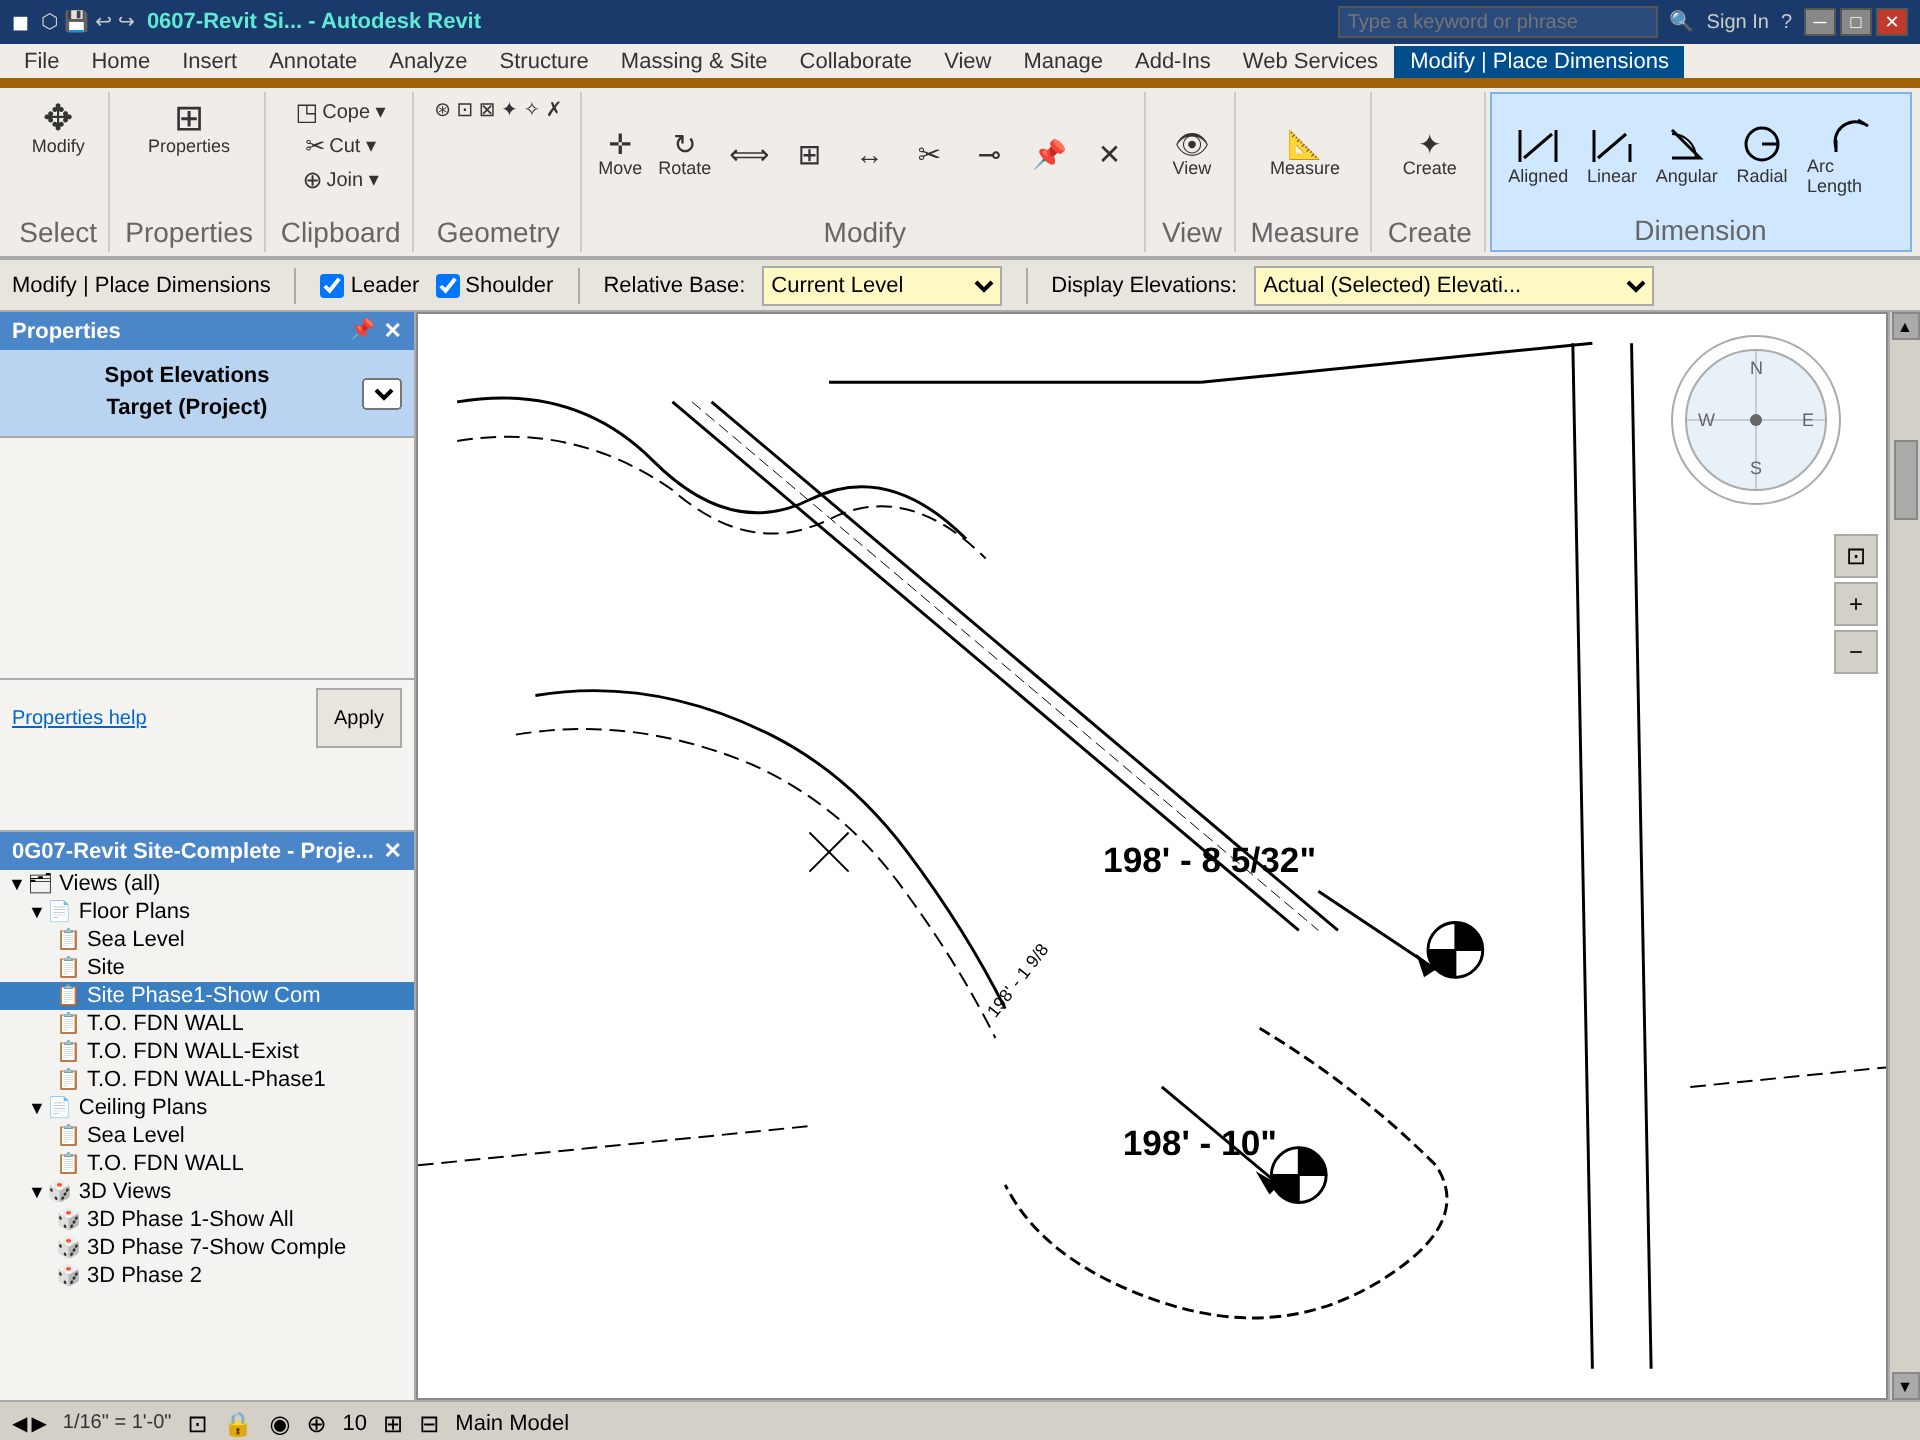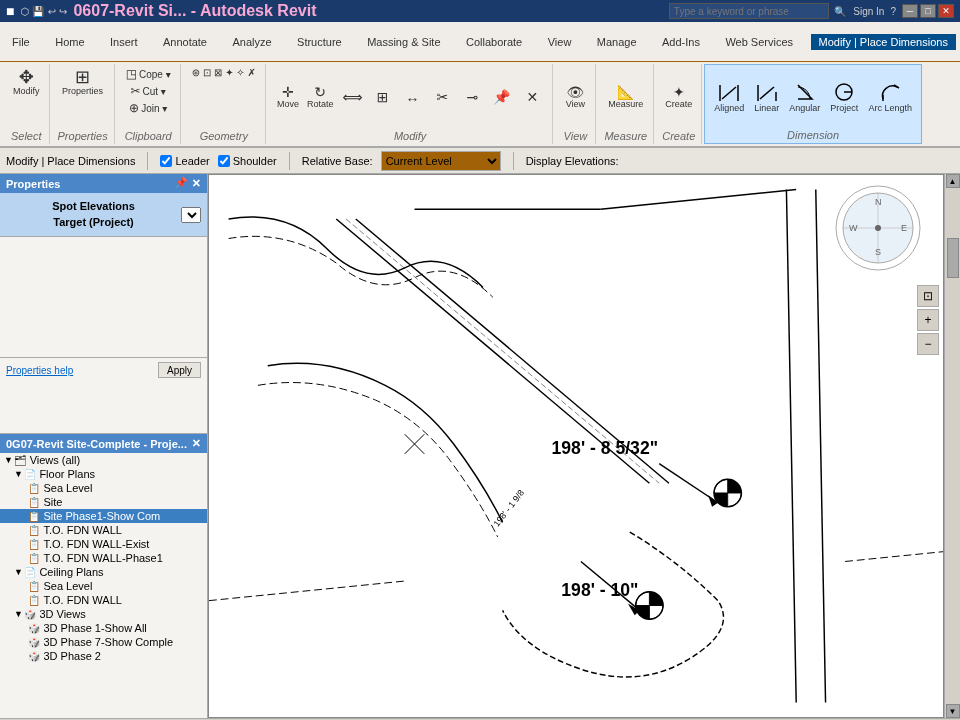--- a/index.html
+++ b/index.html
@@ -5,59 +5,59 @@
     * { margin: 0; padding: 0; box-sizing: border-box; }
     body { width: 960px; height: 720px; overflow: hidden; font-family: 'Segoe UI', Arial, sans-serif; font-size: 11px; background: #d4d0c8; }
 
     
     #title-bar { height: 22px; background: #1a3a6b; display: flex; align-items: center; justify-content: space-between; padding: 0 6px; color: white; }
     #title-bar .win-controls { display: flex; gap: 2px; }
     #title-bar .win-btn { width: 16px; height: 14px; background: #888; border: 1px solid #555; font-size: 9px; display: flex; align-items: center; justify-content: center; cursor: pointer; color: white; }
     #title-bar .win-btn.close { background: #c0392b; }
 
     
-    #menu-bar { height: 40px; background: #f0ede8; display: flex; align-items: center; padding: 0 4px; border-bottom: 1px solid #a16207; justify-content: space-between; }
+    #menu-bar { height: 22px; background: #f0ede8; display: flex; align-items: center; padding: 0 4px; border-bottom: 5px solid #a16207; }
     .menu-item { padding: 2px 8px; font-size: 11px; cursor: pointer; color: #333; }
 
     
     #ribbon { background: #f0ede8; border-bottom: 2px solid #aaa; }
     #ribbon-content { display: flex; height: 80px; padding: 2px 4px; gap: 2px; }
     .ribbon-group { display: flex; flex-direction: column; border-right: 1px solid #ccc; padding: 2px 6px; min-width: 40px; align-items: center; }
-    .ribbon-group-label { font-size: 11px; color: #666; margin-top: auto; padding-top: 2px; font-style: italic; }
+    .ribbon-group-label { font-size: 14px; color: #666; margin-top: auto; padding-top: 2px; }
     .ribbon-group-content { display: flex; gap: 2px; flex: 1; align-items: center; }
     .ribbon-btn { display: flex; flex-direction: column; align-items: center; justify-content: center; padding: 2px 3px; cursor: pointer; font-size: 9px; color: #333; min-width: 28px; }
     .ribbon-btn .icon { font-size: 18px; line-height: 1; }
     .ribbon-btn .icon-sm { font-size: 14px; line-height: 1; }
     .ribbon-btn-sm { display: flex; align-items: center; gap: 2px; padding: 1px 3px; cursor: pointer; font-size: 10px; color: #333; white-space: nowrap; }
     .ribbon-btn-sm .icon { font-size: 12px; }
     .active-tab-highlight { background: #004e8c; color: white; padding: 2px 8px; font-size: 11px; }
 
     
     #context-toolbar { height: 26px; background: #e8e4de; border-bottom: 1px solid #aaa; display: flex; align-items: center; padding: 0 6px; gap: 8px; font-size: 11px; }
     #context-toolbar label { display: flex; align-items: flex-end; gap: 3px; }
     #context-toolbar input[type=checkbox] { width: 12px; height: 12px; }
-    #context-toolbar select { font-size: 11px; height: 20px; border: 1px solid #aaa; background: #a16207; }
+    #context-toolbar select { font-size: 11px; height: 20px; border: 1px solid #aaa; background: #fef9c3; }
     .ctx-separator { width: 1px; height: 18px; background: #aaa; margin: 0 4px; }
 
     
     #main { display: flex; height: calc(720px - 22px - 22px - 84px - 26px - 22px); }
 
     
     #left-panel { width: 208px; display: flex; flex-direction: column; background: #f5f3f0; border-right: 1px solid #aaa; }
     #properties-panel { flex: 0 0 260px; border-bottom: 1px solid #aaa; }
     #properties-header { background: #4a86c8; color: white; padding: 3px 6px; font-size: 11px; font-weight: bold; display: flex; justify-content: space-between; align-items: center; }
     #properties-type { background: #b8d4f0; padding: 4px 6px; display: flex; align-items: center; justify-content: flex-end; border-bottom: 1px solid #aaa; min-height: 44px; }
     #properties-type .type-name { font-size: 11px; font-weight: bold; text-align: center; line-height: 1.4; }
     #properties-type select { font-size: 9px; }
     #properties-controls { padding: 4px 6px; display: flex; gap: 4px; align-items: center; }
     #properties-controls select { font-size: 10px; height: 20px; border: 1px solid #aaa; }
     #properties-body { padding: 4px 6px; font-size: 10px; flex: 1; }
     #properties-footer { padding: 4px 6px; border-top: 1px solid #aaa; display: flex; justify-content: space-between; align-items: center; }
     #properties-footer a { color: #0066cc; font-size: 10px; text-decoration: underline; cursor: pointer; }
-    #properties-footer button { font-size: 10px; height: 16px; padding: 0 8px; border: 1px solid #aaa; background: #e8e4de; cursor: pointer; }
+    #properties-footer button { font-size: 10px; height: 30px; padding: 0 8px; border: 1px solid #aaa; background: #e8e4de; cursor: pointer; }
 
     
     #project-browser { flex: 1; overflow-y: auto; font-size: 11px; }
     #browser-header { background: #4a86c8; color: white; padding: 3px 6px; font-size: 11px; font-weight: bold; display: flex; justify-content: space-between; align-items: center; }
     .tree-item { display: flex; align-items: center; padding: 1px 0; cursor: pointer; white-space: nowrap; overflow: hidden; }
     .tree-item.selected { background: #3a7fc1; color: white; }
     .tree-expand { font-size: 9px; margin-right: 1px; cursor: pointer; }
 
     
     #canvas-area { flex: 1; background: white; position: relative; overflow: hidden; border: 1px solid #888; }
@@ -84,21 +84,21 @@
 
 <div id="title-bar">
   <div style="display:flex;align-items:center;gap:6px;">
     <span style="font-size:14px;color:white;">■</span>
     <span id="tb-icons" style="display:flex;gap:3px;">
       <span style="font-size:10px;cursor:pointer;color:#ccc;">⬡</span>
       <span style="font-size:10px;cursor:pointer;color:#ccc;">💾</span>
       <span style="font-size:10px;cursor:pointer;color:#ccc;">↩</span>
       <span style="font-size:10px;cursor:pointer;color:#ccc;">↪</span>
     </span>
-    <span style="font-size:16px;font-weight:bold;color:#f9a8d4;">0607-Revit Si... - Autodesk Revit</span>
+    <span style="font-size:11px;font-weight:bold;color:#5eead4;">0607-Revit Si... - Autodesk Revit</span>
   </div>
   <div style="display:flex;align-items:center;gap:6px;">
     <input type="text" style="width: 160px; height: 16px; font-size: 10px; border: 1px solid rgb(85, 85, 85); background: rgb(42, 74, 123); color: rgb(204, 204, 204); padding: 0px 4px;" placeholder="Type a keyword or phrase">
     <span style="font-size:10px;cursor:pointer;color:#ccc;">🔍</span>
     <span style="font-size:10px;color:#ccc;">Sign In</span>
     <span style="font-size:10px;color:#ccc;">?</span>
     <div class="win-controls">
       <div class="win-btn">─</div>
       <div class="win-btn">□</div>
       <div class="win-btn close">✕</div>
@@ -249,21 +249,21 @@
               <path d="M4 18 L18 18 L4 4" stroke="black" stroke-width="1.5" fill="none"></path>
               <path d="M16 18 A12 12 0 0 0 4 6" stroke="black" stroke-width="1" fill="none"></path>
             </svg>
           <span>Angular</span>
         </div>
         <div class="ribbon-btn">
           <svg width="22" height="22" viewBox="0 0 22 22">
               <circle cx="11" cy="11" r="8" stroke="black" stroke-width="1.5" fill="none"></circle>
               <line x1="11" y1="11" x2="19" y2="11" stroke="black" stroke-width="1.5"></line>
             </svg>
-          <span>Project</span>
+          <span>Radial</span>
         </div>
         <div class="ribbon-btn">
           <svg width="22" height="22" viewBox="0 0 22 22">
               <path d="M4 18 A10 10 0 0 1 18 6" stroke="black" stroke-width="1.5" fill="none"></path>
               <line x1="4" y1="14" x2="4" y2="20" stroke="black" stroke-width="1.5"></line>
               <line x1="15" y1="4" x2="20" y2="7" stroke="black" stroke-width="1.5"></line>
             </svg>
           <span>Arc Length</span>
         </div>
       </div>
@@ -283,20 +283,23 @@
     <input type="checkbox" checked="" style="">
     <span>Shoulder</span>
   </label>
   <div class="ctx-separator"></div>
   <span>Relative Base:</span>
   <select style="width:120px;">
     <option>Current Level</option>
   </select>
   <div class="ctx-separator"></div>
   <span>Display Elevations:</span>
+  <select style="width:200px;">
+    <option>Actual (Selected) Elevati...</option>
+  </select>
 </div>
 
 <div id="main" style="display:flex;height:calc(720px - 22px - 22px - 84px - 26px - 22px);">
 
   <div id="left-panel">
 
     <div id="properties-panel">
       <div id="properties-header">
         <span>Properties</span>
         <div style="display:flex;gap:4px;">

